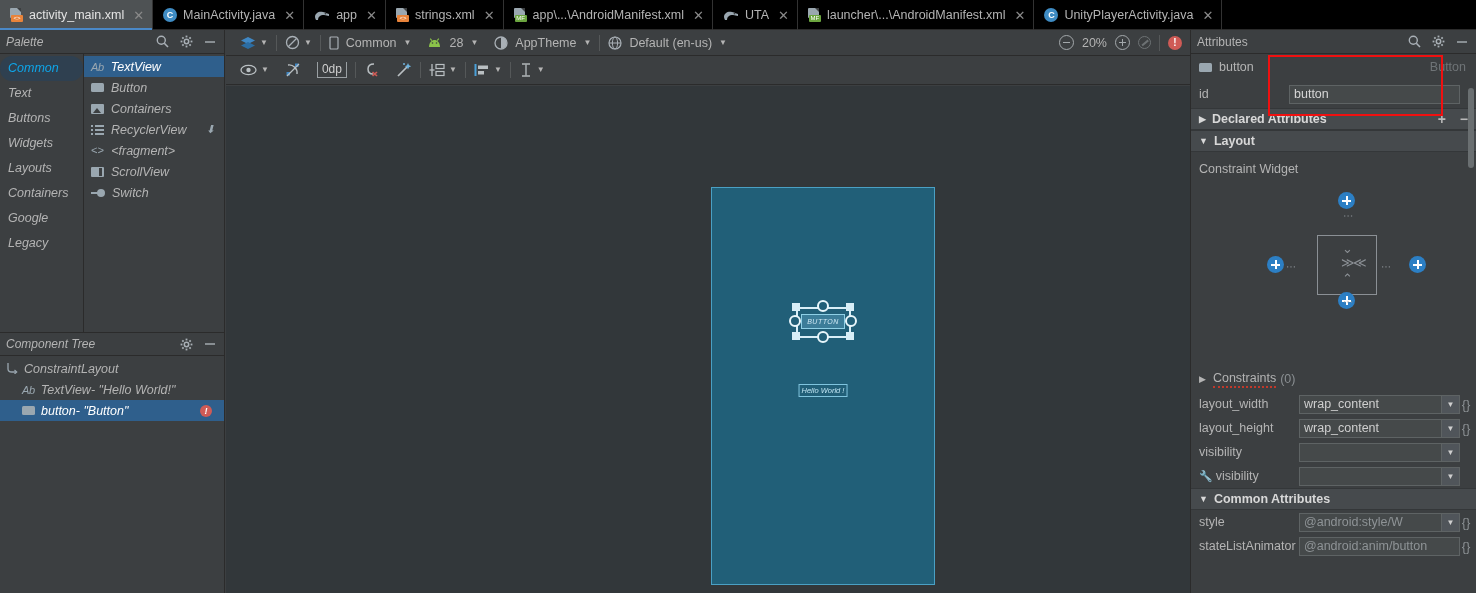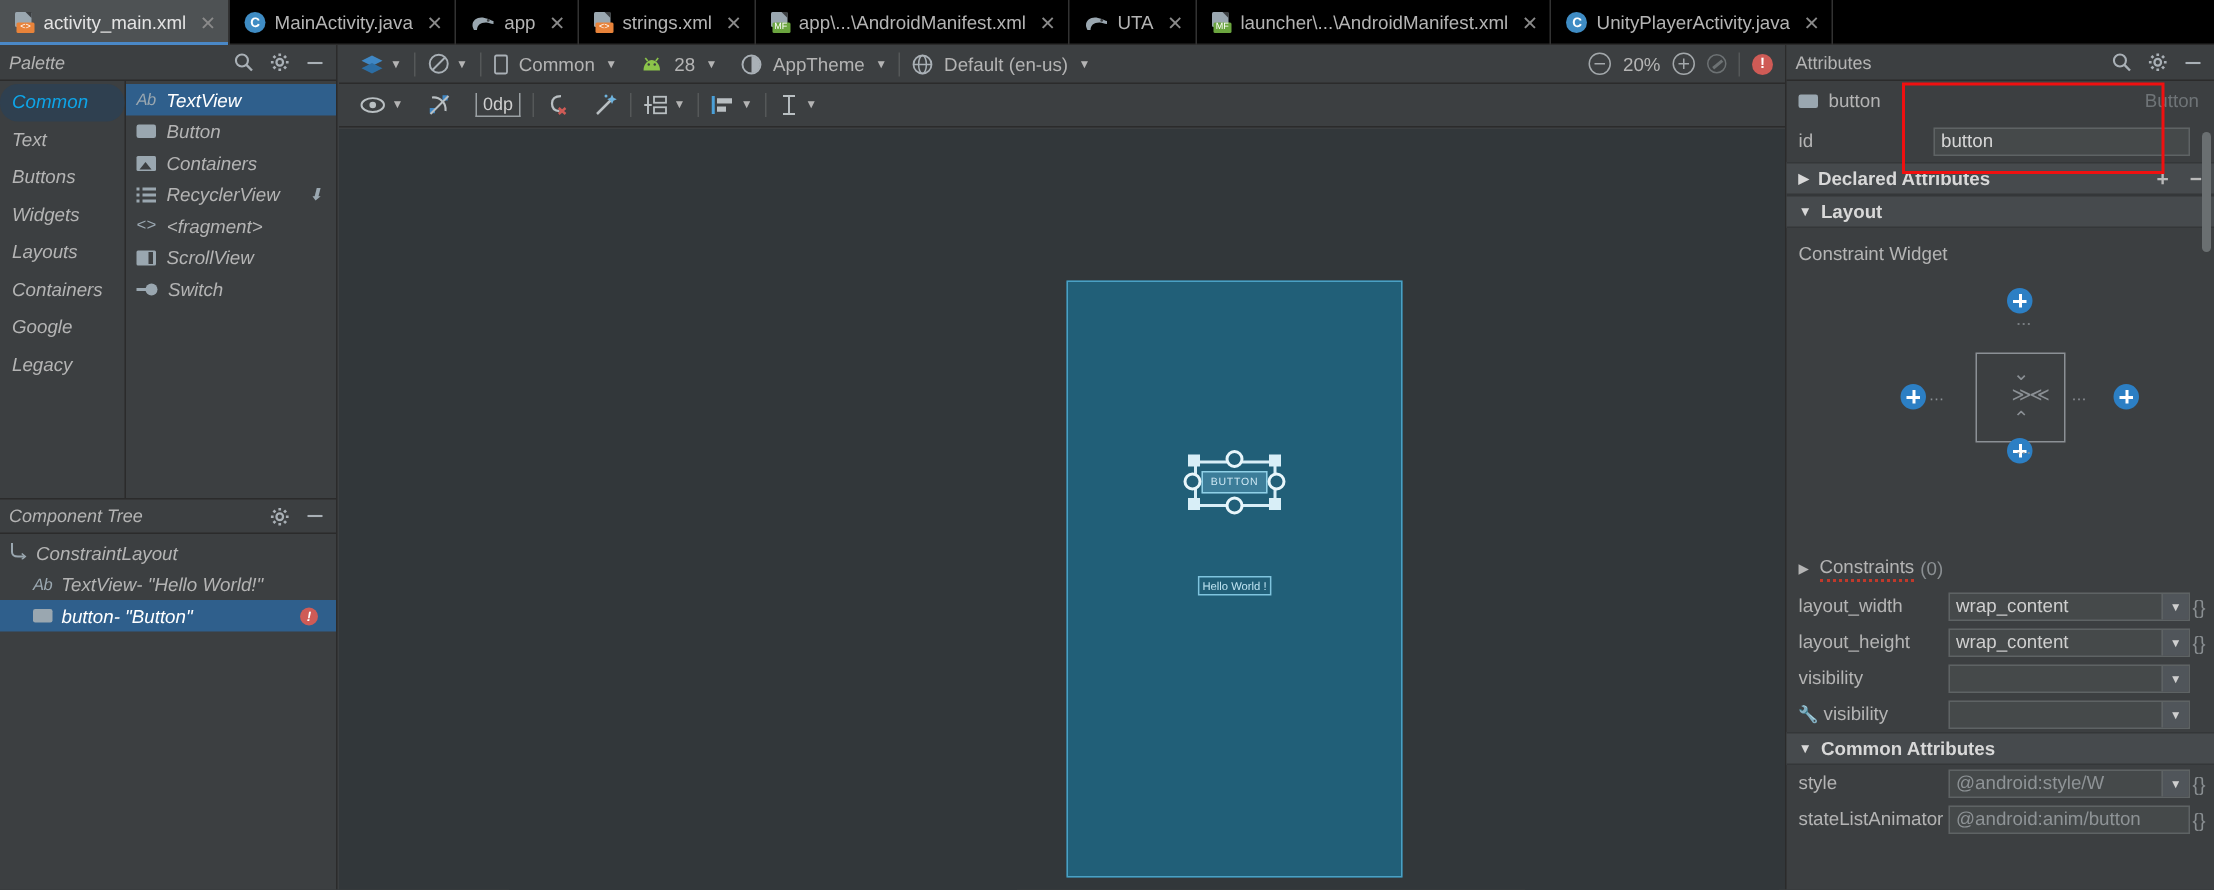--- a/index.html
+++ b/index.html
@@ -135,21 +135,21 @@
   .zlbl{ color:#b4b4b4; font-size:12.5px; }
   .errdot{ width:14px;height:14px;border-radius:50%;background:#cf5b56;color:#fff;font-size:10px;
            font-weight:bold;line-height:14px;text-align:center;}
 
   .surface{
     position:absolute; left:0; top:56px; right:0; bottom:0;
     background:#32373a;
   }
   .device{ position:absolute; }
   .dev-design{ left:251px; top:101px; width:224px; height:398px; background:#fafafa; }
-  .dev-blue{ left:485px; top:101px; width:224px; height:398px; background:#215f78; border:1px solid #4aa0c4;}
+  .dev-blue{ left:485px; top:101px; width:224px; height:398px; background:#215f78; border:1px solid #4aa0c4;font-style:italic;}
   .hello-design{
     position:absolute; left:0; right:0; top:198px; text-align:center;
     font-size:8px; color:#7a7a7a;
   }
   .hello-blue{
     position:absolute; left:50%; transform:translateX(-50%); top:196px;
     font-size:7.5px; color:#bfe4f2; border:1px solid #7fc4de; padding:1px 2px; white-space:nowrap;
   }
   
   .widget{ position:absolute; left:50%; transform:translateX(-50%); top:113px; width:66px; height:41px; }

